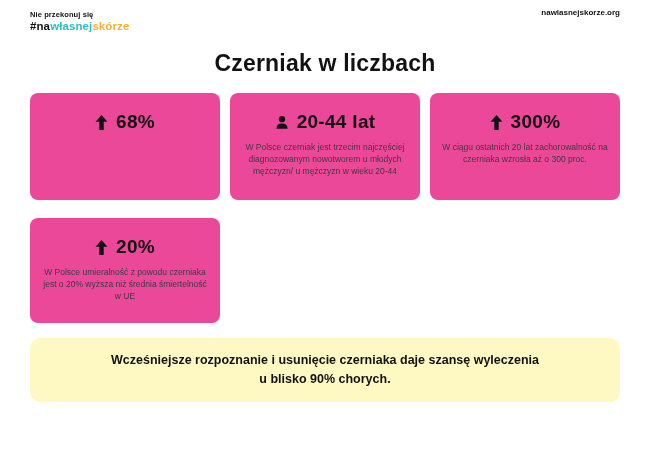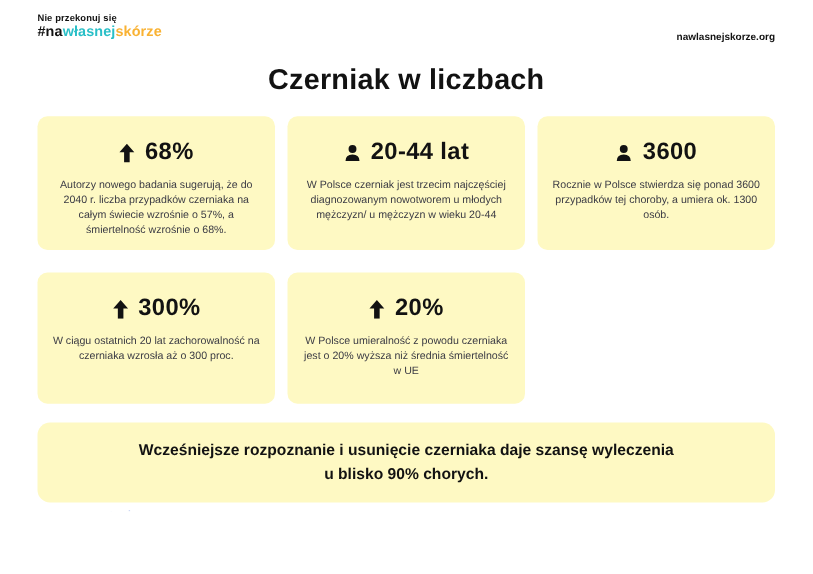--- a/index.html
+++ b/index.html
@@ -7,28 +7,28 @@
   body { font-family:"Liberation Sans", sans-serif; color:#121212; }
   .page { position:relative; width:650px; height:409px; background:#ffffff; overflow:hidden; margin:0 auto; }
 
   
   .brand { position:absolute; left:30px; top:11px; line-height:1.15; }
   .brand-line1 { font-size:7.5px; font-weight:800; color:#121212; letter-spacing:.1px; }
   .brand-line2 { font-size:11.5px; font-weight:800; letter-spacing:.1px; }
   .brand-hash { color:#121212; }
   .brand-teal { color:#29BFC7; }
   .brand-orange { color:#F9B233;margin-top:14px; }
-  .site-url { position:absolute; right:30px; top:25px; font-size:8px; font-weight:700; color:#121212; text-decoration:none; }
+  .site-url { position:absolute; right:30px; top:8px; font-size:8px; font-weight:700; color:#121212; text-decoration:none; }
 
   
   .title { position:absolute; left:0; right:0; top:50px; text-align:center; font-size:23px; font-weight:800; color:#121212; letter-spacing:.2px; }
 
   
   .grid { position:absolute; left:30px; top:93px; width:590px; display:grid; grid-template-columns:repeat(3,190px); grid-template-rows:107px 105px; column-gap:10px; row-gap:18px; }
-  .card { background:#fef9c3; border-radius:8px; padding:17px 11px 0 11px; text-align:center; }
+  .card { background:#ec4899; border-radius:8px; padding:17px 11px 0 11px; text-align:center; }
   .card-head { display:flex; align-items:center; justify-content:center; gap:8px; height:24px; }
   .card-head .icon { display:inline-flex; align-items:center; }
   .stat-value { font-size:19px; font-weight:800; color:#121212; letter-spacing:.3px; }
   .card-text { margin-top:8px; font-size:8.5px; line-height:1.4; color:#3b3b44; }
 
   
   .banner { position:absolute; left:30px; top:338px; width:590px; height:64px; background:#fef9c3; border-radius:10px; display:flex; align-items:center; justify-content:center; }
   .banner-text { width:430px; text-align:center; font-size:12.5px; font-weight:800; line-height:1.5; color:#121212; }
 
   
@@ -70,48 +70,35 @@
 
     <div class="card">
       <div class="card-head">
         <span class="icon">
           <svg width="13" height="15" viewBox="0 0 14 16">
               <path d="M7 0 L13.4 7.2 L9.4 7.2 L9.4 16 L4.6 16 L4.6 7.2 L0.6 7.2 Z" fill="#121212"></path>
             </svg>
         </span>
         <span class="stat-value">68%</span>
       </div>
-      <p class="card-text">Autorzy nowego badania sugerują, że do 2040 r. liczba przypadków czerniaka na całym świecie wzrośnie o 57%, a śmiertelność wzrośnie o 68%.</p>
     </div>
 
     <div class="card">
       <div class="card-head">
         <span class="icon">
           <svg width="14" height="15" viewBox="0 0 16 16">
               <circle cx="8" cy="4.2" r="3.6" fill="#121212"></circle>
               <path d="M1.6 15.2 Q1.6 9.2 8 9.2 Q14.4 9.2 14.4 15.2 Z" fill="#121212"></path>
             </svg>
         </span>
         <span class="stat-value">20-44 lat</span>
       </div>
       <p class="card-text">W Polsce czerniak jest trzecim najczęściej diagnozowanym nowotworem u młodych mężczyzn/ u mężczyzn w wieku 20-44</p>
     </div>
 
-    <div class="card">
-      <div class="card-head">
-        <span class="icon">
-          <svg width="14" height="15" viewBox="0 0 16 16">
-              <circle cx="8" cy="4.2" r="3.6" fill="#121212"></circle>
-              <path d="M1.6 15.2 Q1.6 9.2 8 9.2 Q14.4 9.2 14.4 15.2 Z" fill="#121212"></path>
-            </svg>
-        </span>
-        <span class="stat-value">3600</span>
-      </div>
-      <p class="card-text">Rocznie w Polsce stwierdza się ponad 3600 przypadków tej choroby, a umiera ok. 1300 osób.</p>
-    </div>
 
 
     <div class="card">
       <div class="card-head">
         <span class="icon">
           <svg width="13" height="15" viewBox="0 0 14 16">
               <path d="M7 0 L13.4 7.2 L9.4 7.2 L9.4 16 L4.6 16 L4.6 7.2 L0.6 7.2 Z" fill="#121212"></path>
             </svg>
         </span>
         <span class="stat-value">300%</span>

